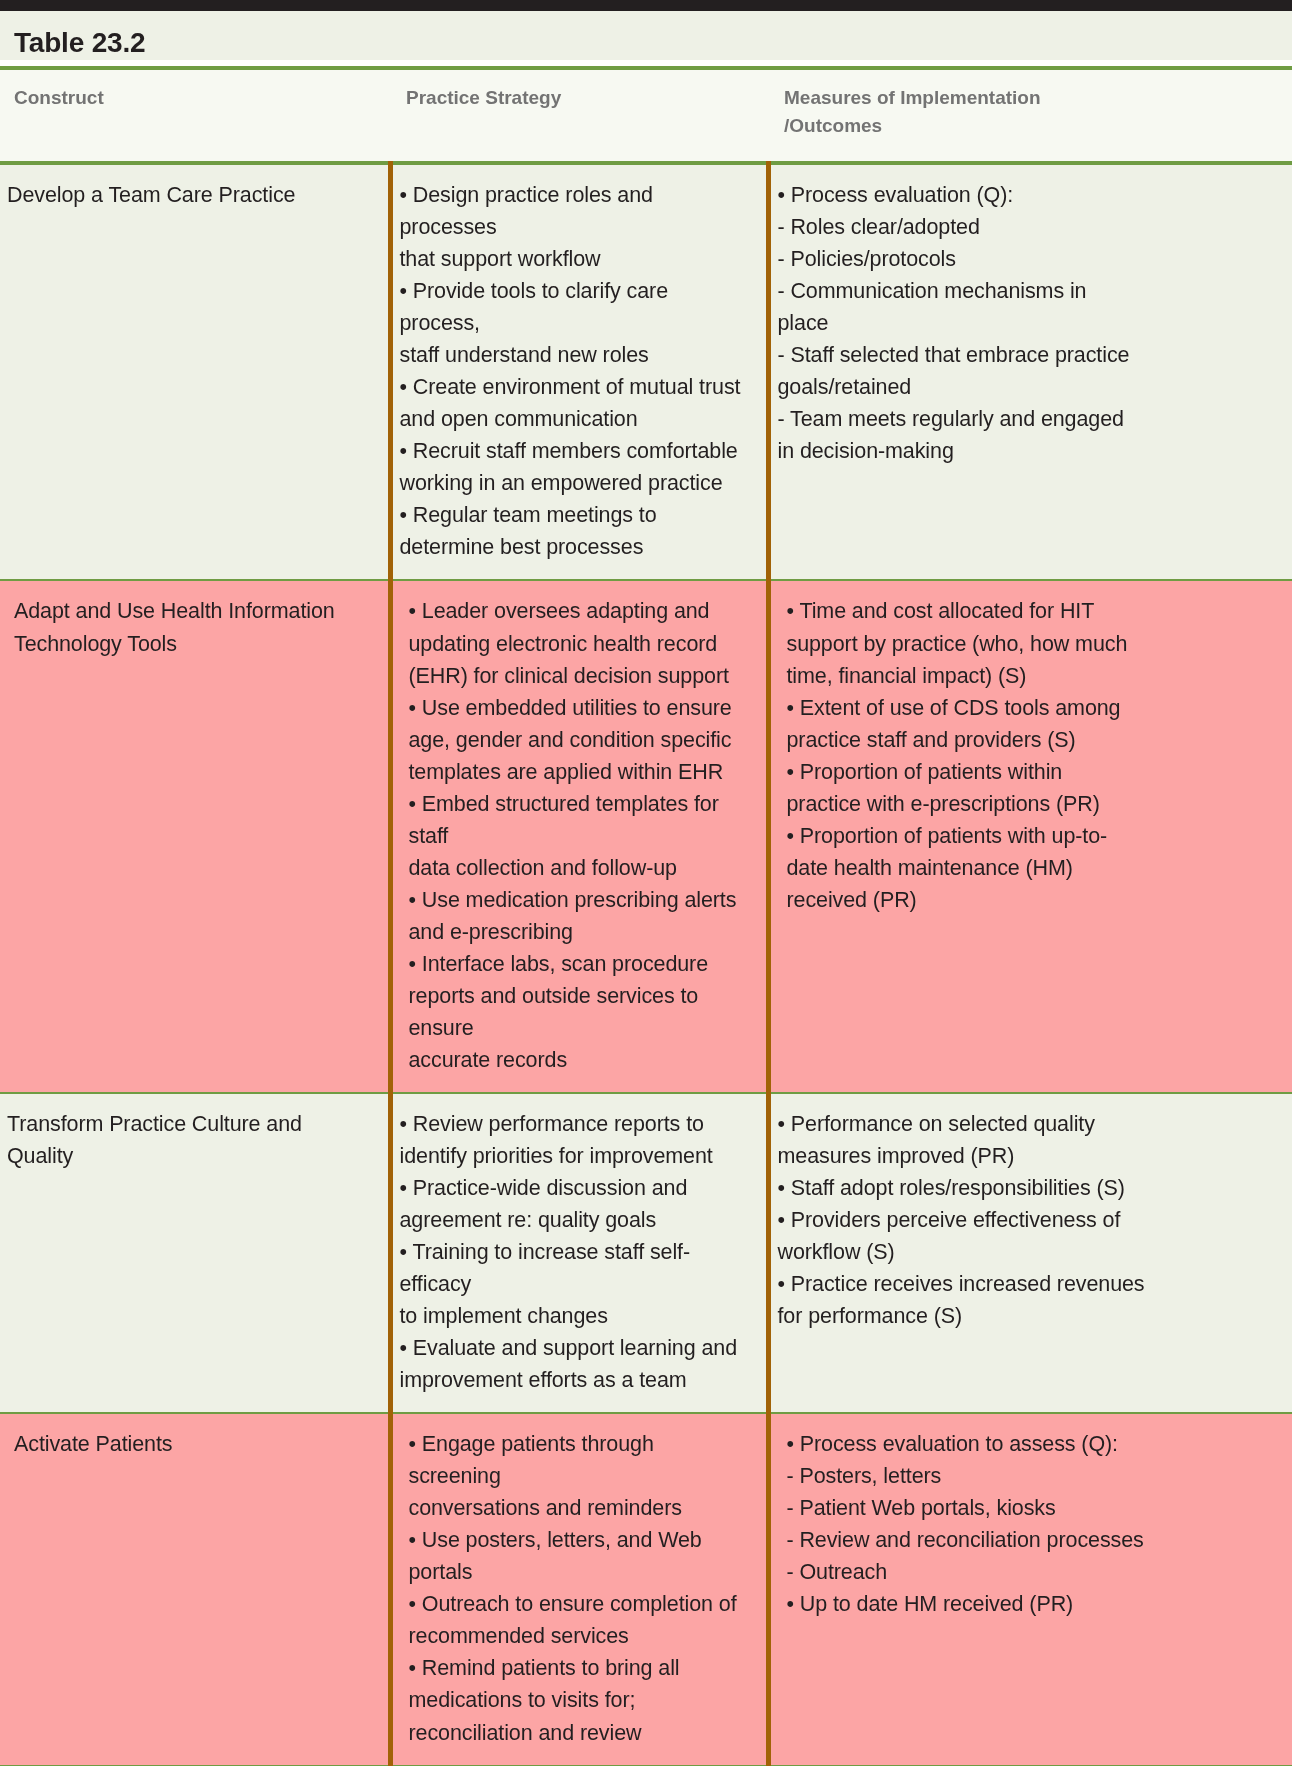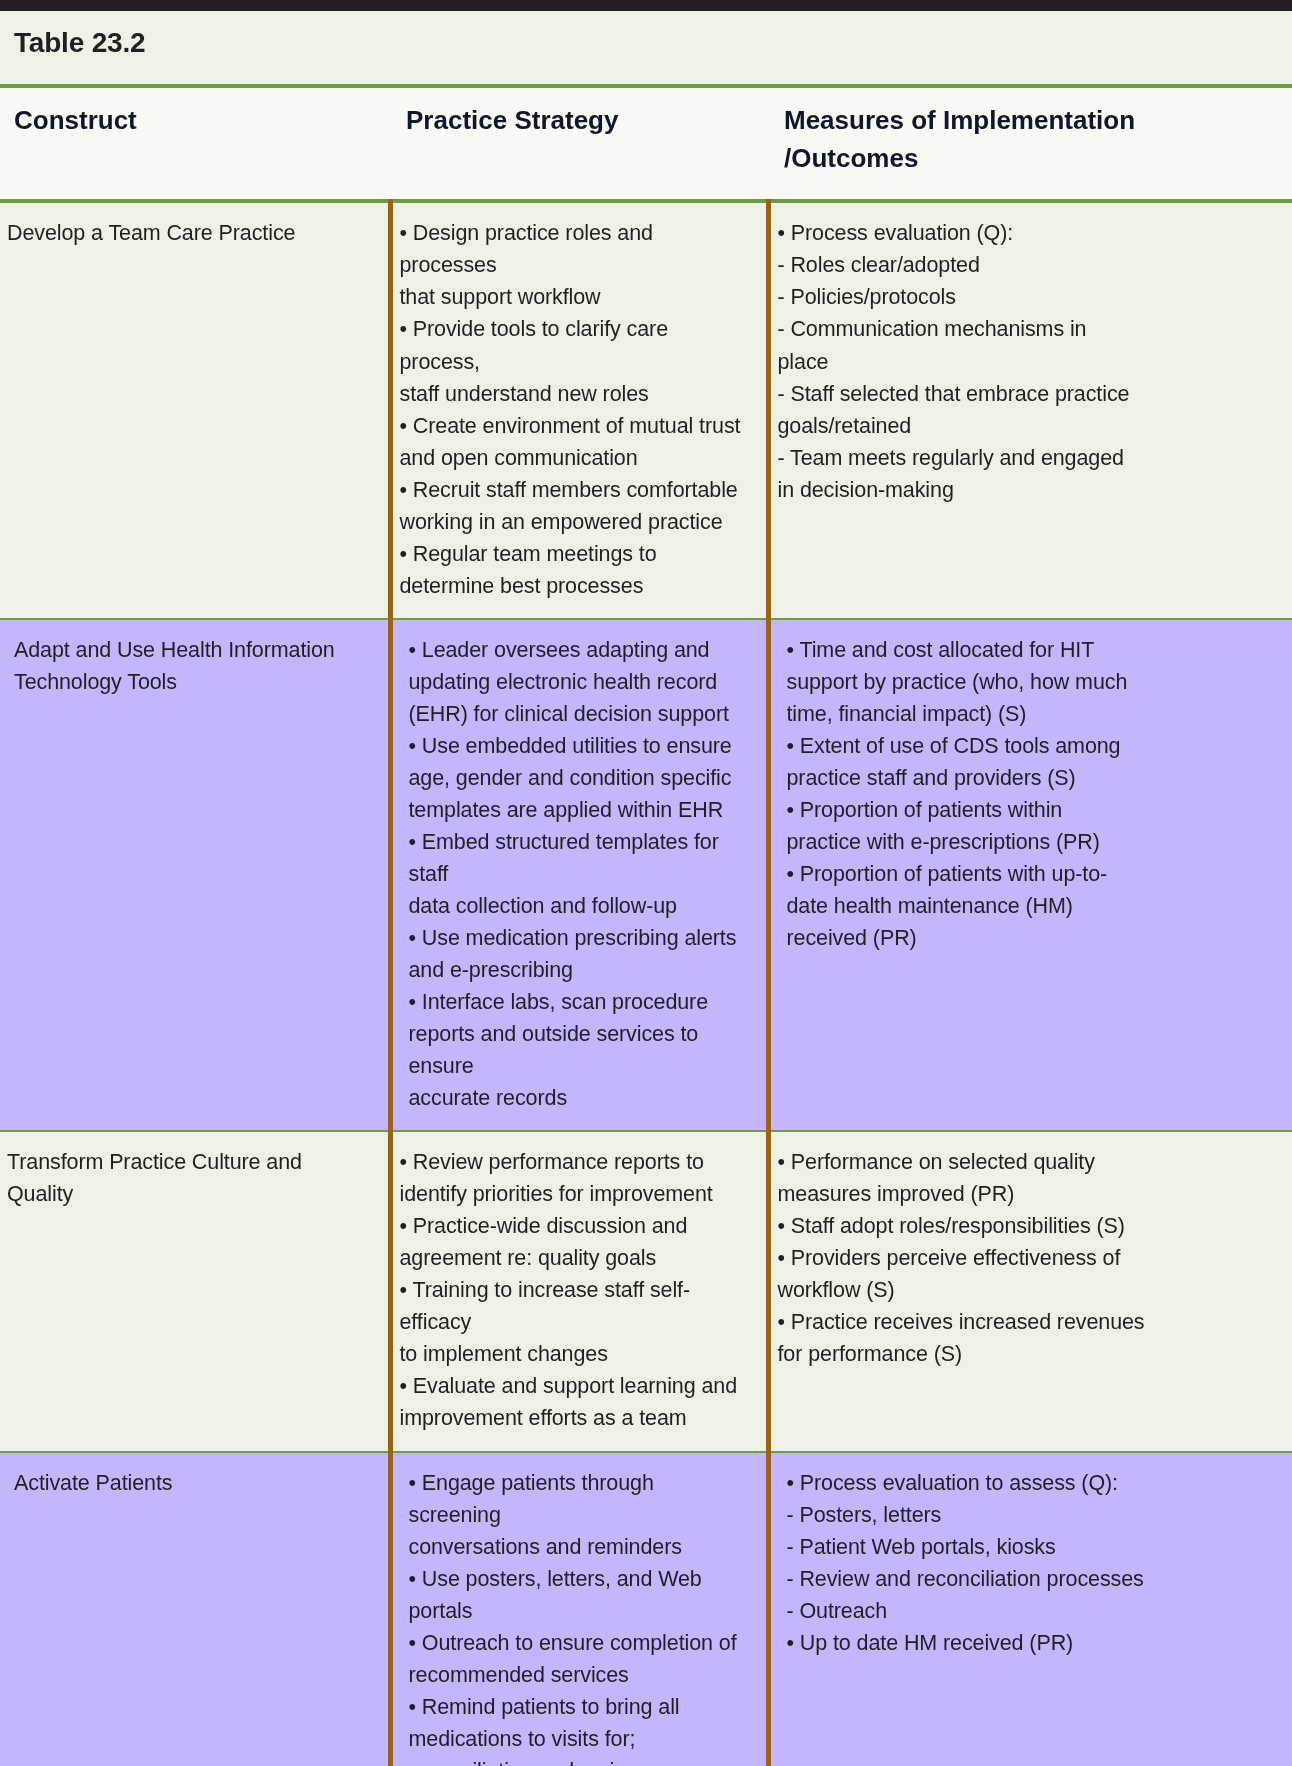--- a/index.html
+++ b/index.html
@@ -25,21 +25,21 @@
   
   .top-rule {
     height: 11px;
     background: #231f20;
     width: 100%;
   }
 
   
   .title-block {
     background: #eef1e6;
-    padding: 14px 14px 18px 14px;
+    padding: 14px 14px 0 14px;
     box-sizing: border-box;
   }
   .table-number {
     font-size: 28px;
     font-weight: bold;
     color: #231f20;
     letter-spacing: -0.2px;
     line-height: 1.25;
     margin: 0 0 6px 0;
   }
@@ -59,43 +59,43 @@
     width: 1292px;
     table-layout: fixed;
   }
   table.logic-table col.c1 { width: 390px; }
   table.logic-table col.c2 { width: 378px; }
   table.logic-table col.c3 { width: 524px; }
 
   thead th {
     text-align: left;
     vertical-align: top;
-    font-size: 26px;
+    font-size: 19px;
     font-weight: bold;
-    color: #0f172a;
+    color: #737373;
     line-height: 1.45;
     padding: 14px 16px 22px 14px;
     background: #f7f9f2;
     border-top: 4px solid #6f9c43;
     border-bottom: 4px solid #6f9c43;
   }
   thead th.col-strategy,
   thead th.col-measures { padding-left: 16px; margin-top: 44px; }
 
   tbody td {
     vertical-align: top;
     font-size: 21.5px;
     color: #231f20;
     line-height: 1.49;
     padding: 14px 16px 16px 14px;
     border-bottom: 2px solid #6f9c43;
     letter-spacing: -0.1px;
   }
   tbody tr.shade td { background: #eef1e6; padding-left: 7px; }
-  tbody tr.plain td { background: #c4b5fd; }
+  tbody tr.plain td { background: #fca5a5; }
 
   tbody td.col-strategy,
   tbody td.col-measures {
     padding-left: 16px;
     border-left: 5px solid #a16207;
   }
 
   .cellline { display: block; }
   .cellline + .cellline { margin-top: 0; }
 

